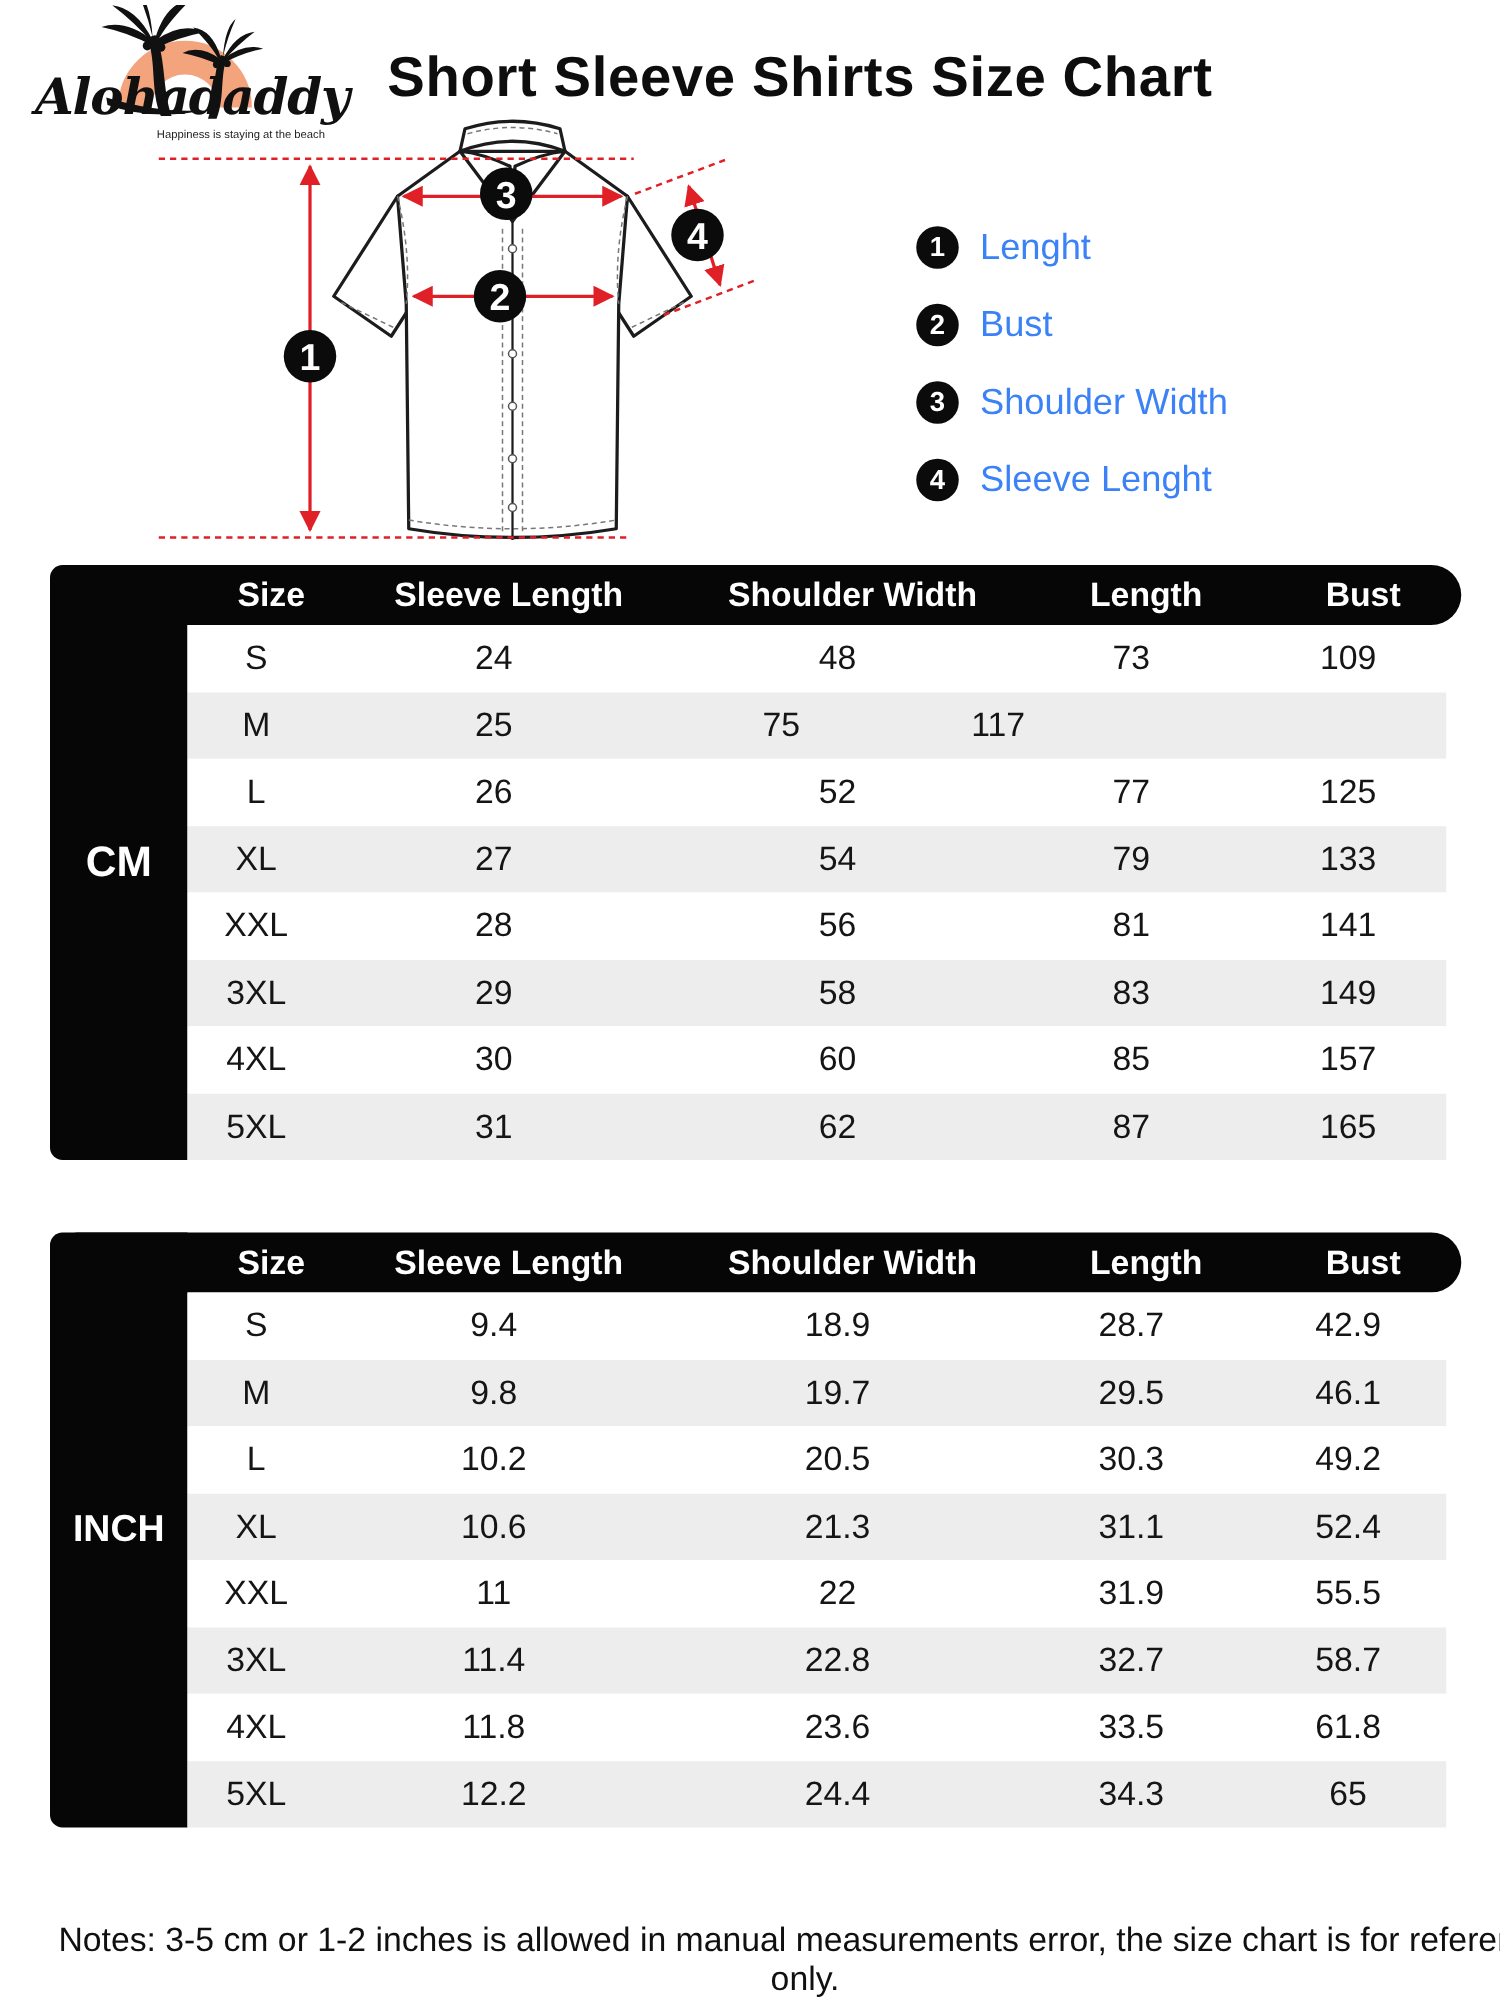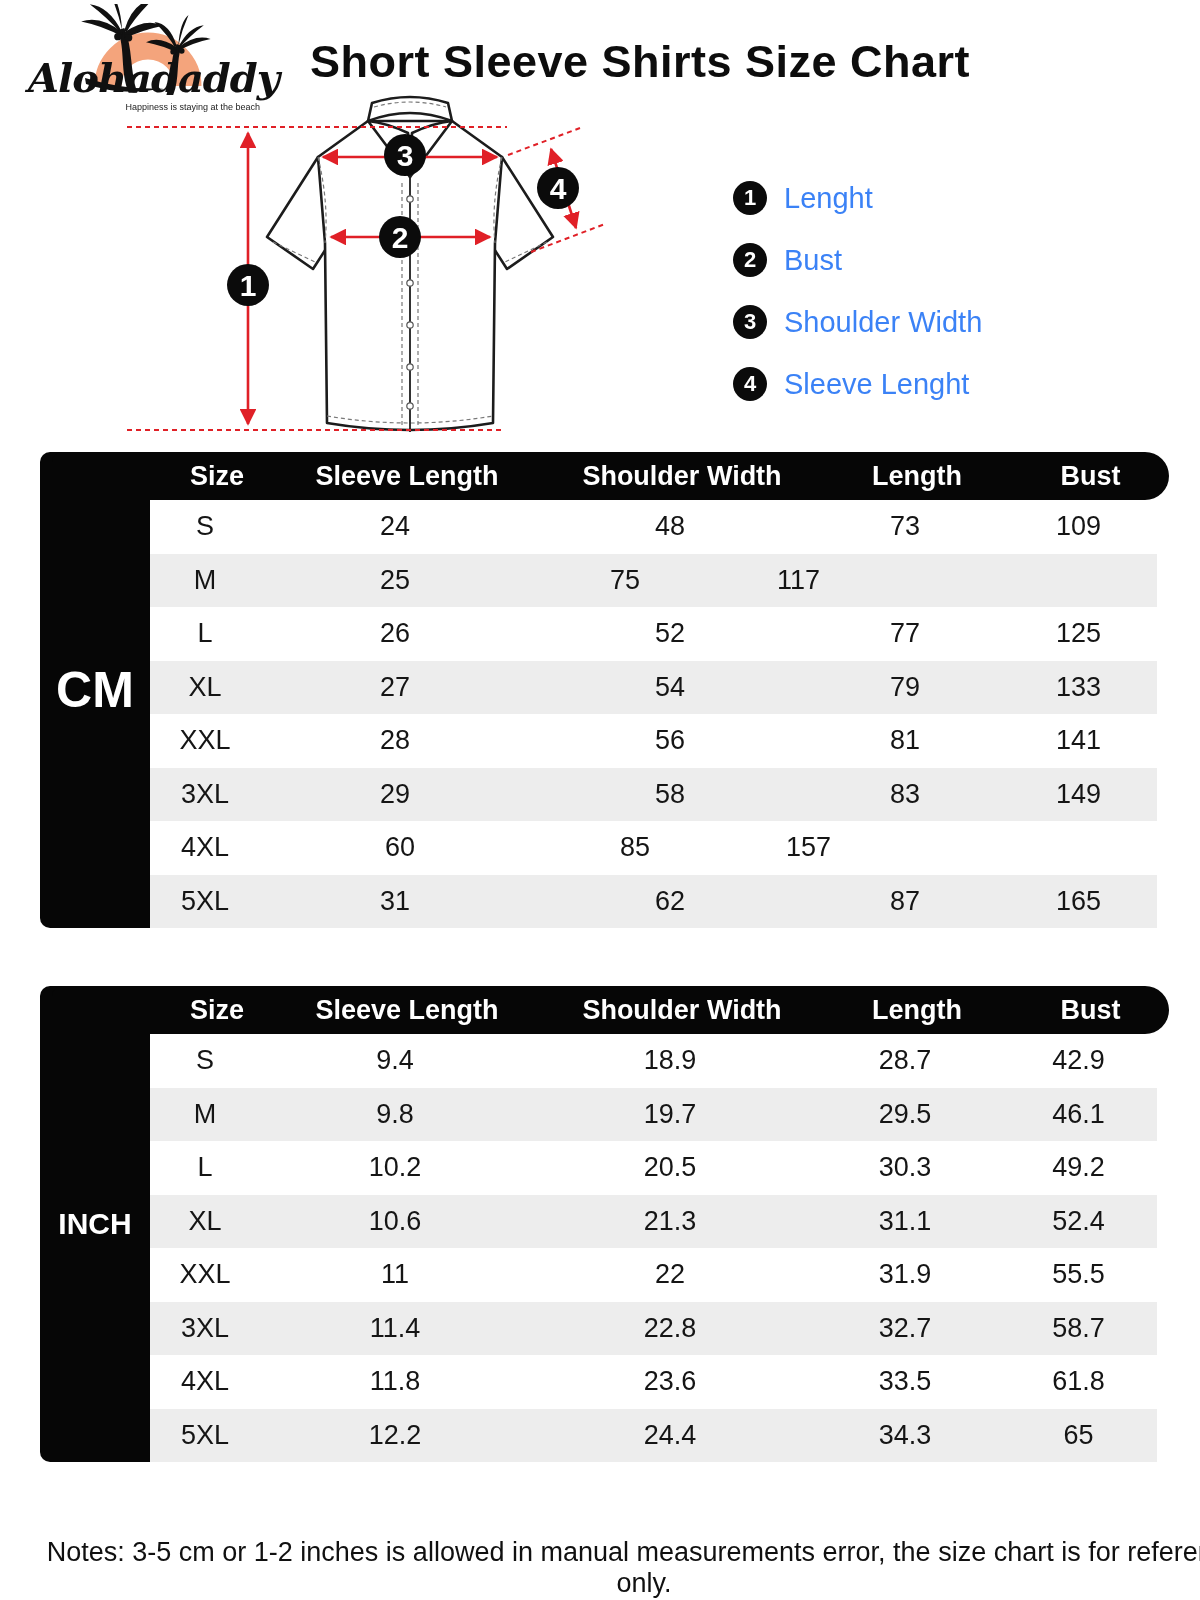--- a/index.html
+++ b/index.html
@@ -46,21 +46,21 @@
   .legend-label{font-size:29px;color:#3b82f6;}
 
   
   .size-table{position:absolute;left:40px;width:1117px;height:476px;}
   #table-cm{top:452px;}
   #table-inch{top:986px;}
   .unit-col{position:absolute;left:0;top:0;width:110px;height:100%;
       background:var(--table-black);border-radius:10px 0 0 10px;
       display:flex;align-items:center;justify-content:center;}
   .unit-label{color:#fff;font-weight:700;}
-  #table-cm .unit-label{font-size:50px;text-align:center;}
+  #table-cm .unit-label{font-size:34px;text-align:center;}
   #table-inch .unit-label{font-size:30px;}
   .table-header{position:absolute;left:12px;top:0;width:1117px;height:48px;
       background:var(--table-black);border-radius:10px 24px 24px 0;
       display:flex;align-items:center;padding-left:110px;}
   .th{color:#fff;font-weight:700;font-size:27px;text-align:center;}
   .table-rows{position:absolute;left:110px;top:48px;width:1007px;height:428px;
       display:flex;flex-direction:column;}
   .tr{flex:1;display:flex;align-items:center;}
   .tr.even{background:#fff;}
   .tr.odd{background:var(--stripe-gray);}
@@ -230,20 +230,21 @@
       </div>
       <div class="tr odd">
         <div class="td col-0">3XL</div>
         <div class="td col-1">29</div>
         <div class="td col-2">58</div>
         <div class="td col-3">83</div>
         <div class="td col-4">149</div>
       </div>
       <div class="tr even">
         <div class="td col-0">4XL</div>
+        <div class="td col-1">30</div>
         <div class="td col-2">60</div>
         <div class="td col-3">85</div>
         <div class="td col-4">157</div>
       </div>
       <div class="tr odd">
         <div class="td col-0">5XL</div>
         <div class="td col-1">31</div>
         <div class="td col-2">62</div>
         <div class="td col-3">87</div>
         <div class="td col-4">165</div>

